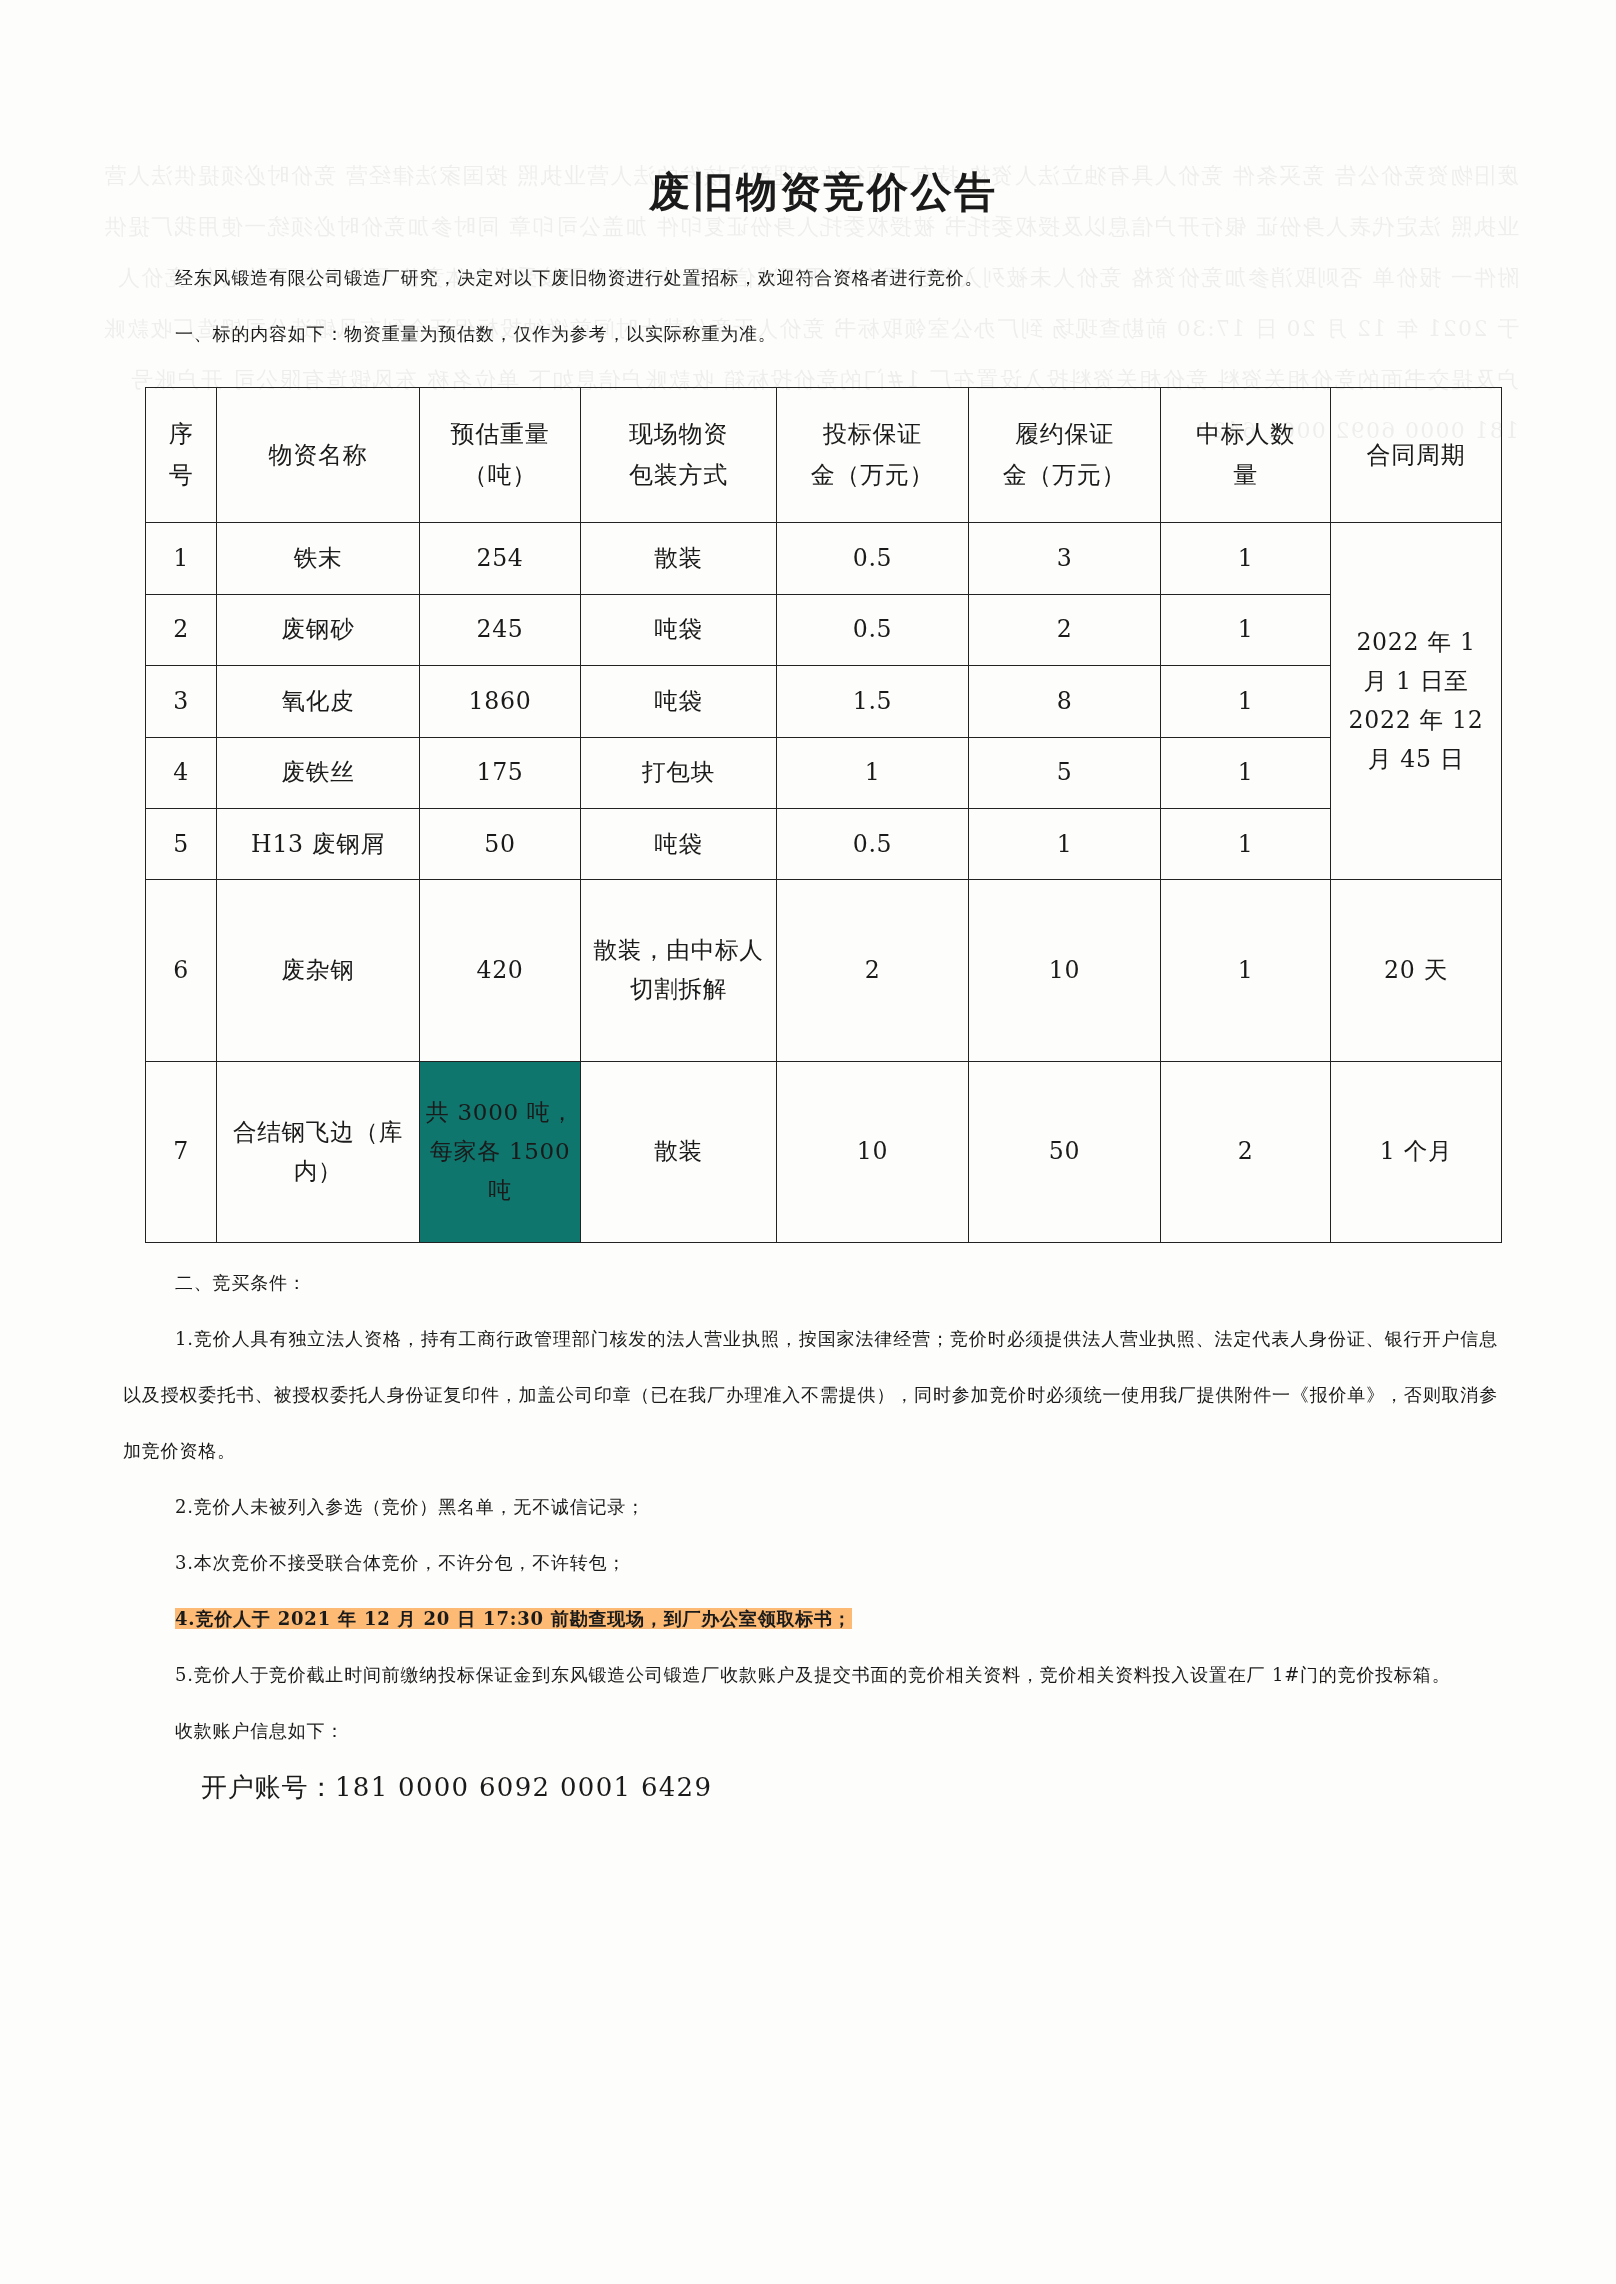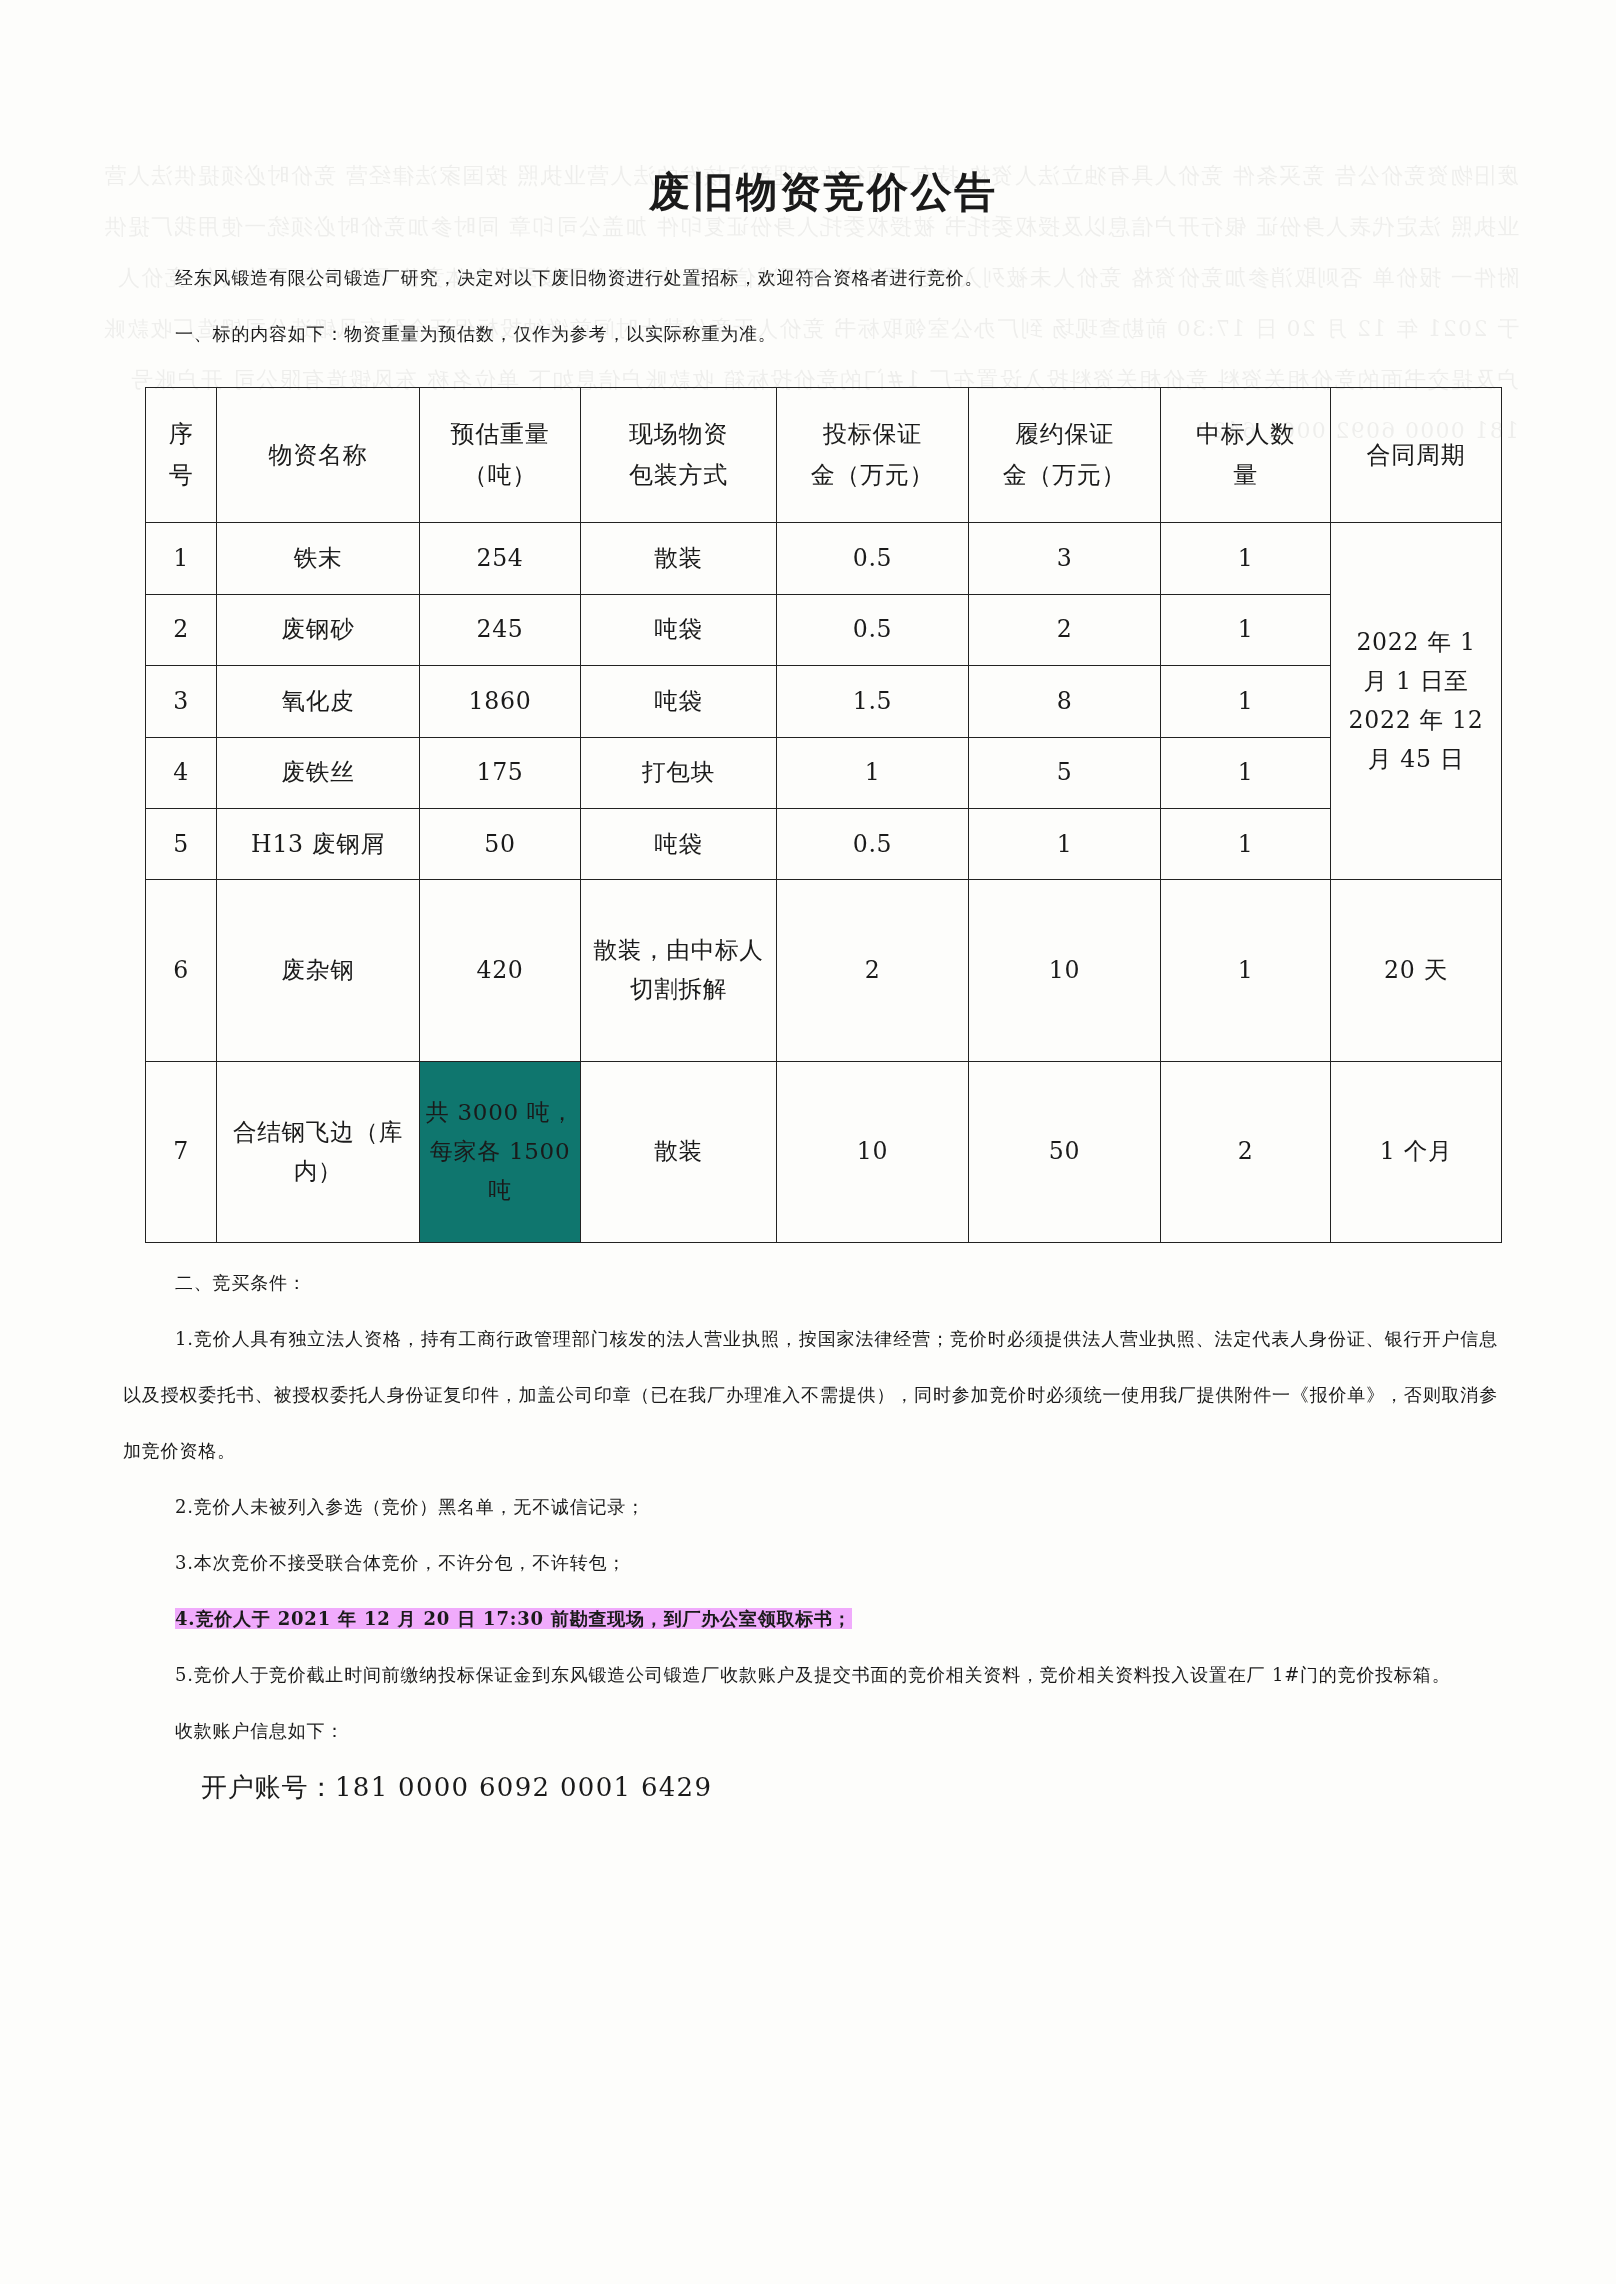--- a/index.html
+++ b/index.html
@@ -85,21 +85,21 @@
   table.goods td.row-cell { height: 60px; }
   .col-seq   { width: 71px; }
   .col-name  { width: 203px; }
   .col-wt    { width: 161px; }
   .col-pack  { width: 196px; }
   .col-bid   { width: 192px; }
   .col-perf  { width: 192px; }
   .col-num   { width: 170px; }
   .col-term  { width: 171px; }
 
-  .hl { background: #f0abfc; }
+  .hl { background: #fdba74; }
   .hl-cell {
     background: #0f766e;
     font-size: 23px;
     line-height: 38px;
   }
   .multi { line-height: 42px; }
 
   .acct-line {
     font-size: 26px;
     line-height: 56px;

